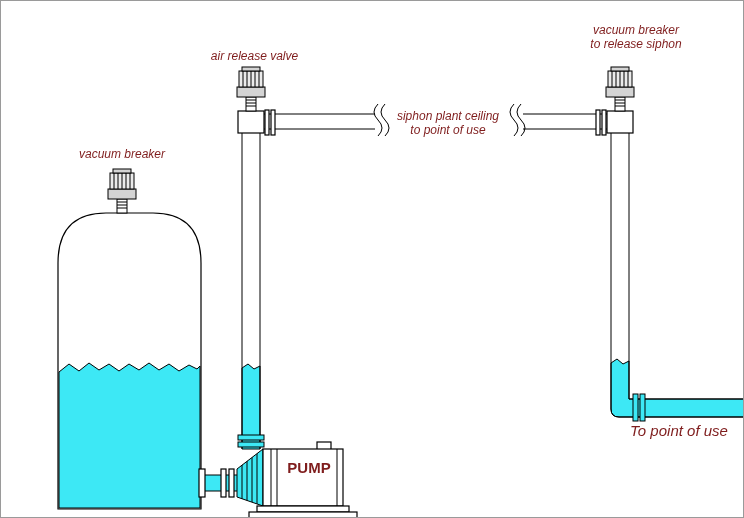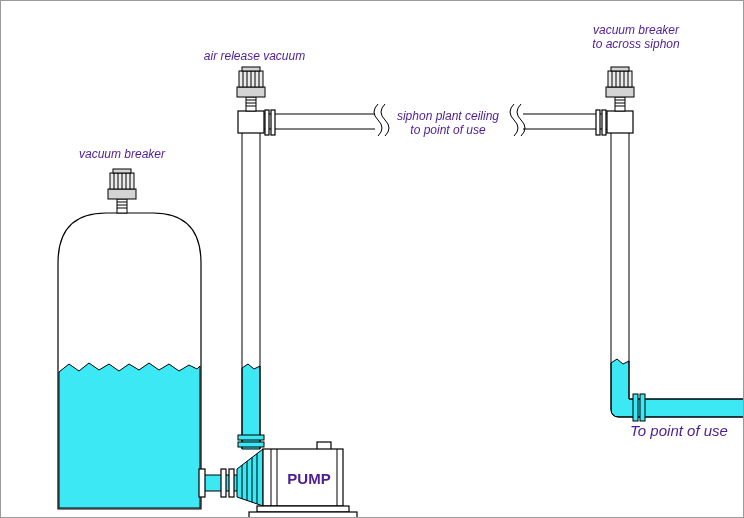--- a/index.html
+++ b/index.html
@@ -18,21 +18,21 @@
   }
   svg{position:absolute;left:0;top:0;}
   .outline{fill:none;stroke:var(--line);stroke-width:1.2;}
   .white{fill:#fff;stroke:var(--line);stroke-width:1.2;}
   .liquid{fill:var(--liquid);stroke:var(--line);stroke-width:1;}
   .liquid-noedge{fill:var(--liquid);stroke:none;}
   .band{fill:var(--valve-band);stroke:var(--line);stroke-width:1;}
   .cap{fill:var(--valve-cap);stroke:var(--line);stroke-width:1;}
   .thin{stroke:var(--line);stroke-width:1;fill:none;}
   .lbl{
-    position:absolute;text-align:center;color:#4c1d95;
+    position:absolute;text-align:center;color:#7f1d1d;
     font:italic 12px "Liberation Sans",sans-serif;line-height:14px;
   }
   .lbl.pump{font:bold 15px "Liberation Sans",sans-serif;font-style:normal;}
   .lbl.pou{font:italic 15px "Liberation Sans",sans-serif;}
 </style>
 </head>
 <body>
 
 <div class="canvas">
 
@@ -130,28 +130,28 @@
       <rect x="632" y="393" width="5" height="27" class="liquid"></rect>
       <rect x="639" y="393" width="5" height="27" class="liquid"></rect>
     </g>
 
     <rect x="606" y="110" width="26" height="22" class="white"></rect>
     <use href="#valve-shape" x="619" y="110"></use>
   </svg>
 
   <div class="lbl" style="left:66px;top:146px;width:110px">vacuum breaker</div>
 
-  <div class="lbl" style="left:196px;top:48px;width:115px">air release vacuum</div>
+  <div class="lbl" style="left:196px;top:48px;width:115px">air release valve</div>
 
   <div class="lbl" style="left:385px;top:108px;width:124px">
     <div>siphon plant ceiling</div>
     <div>to point of use</div>
   </div>
 
   <div class="lbl" style="left:565px;top:22px;width:140px">
     <div>vacuum breaker</div>
-    <div>to across siphon</div>
+    <div>to release siphon</div>
   </div>
 
-  <div class="lbl pump" style="left:264px;top:469px;width:88px">PUMP</div>
+  <div class="lbl pump" style="left:264px;top:458px;width:88px">PUMP</div>
 
   <div class="lbl pou" style="left:608px;top:421px;width:140px">To point of use</div>
 </div>
 
 </body></html>

